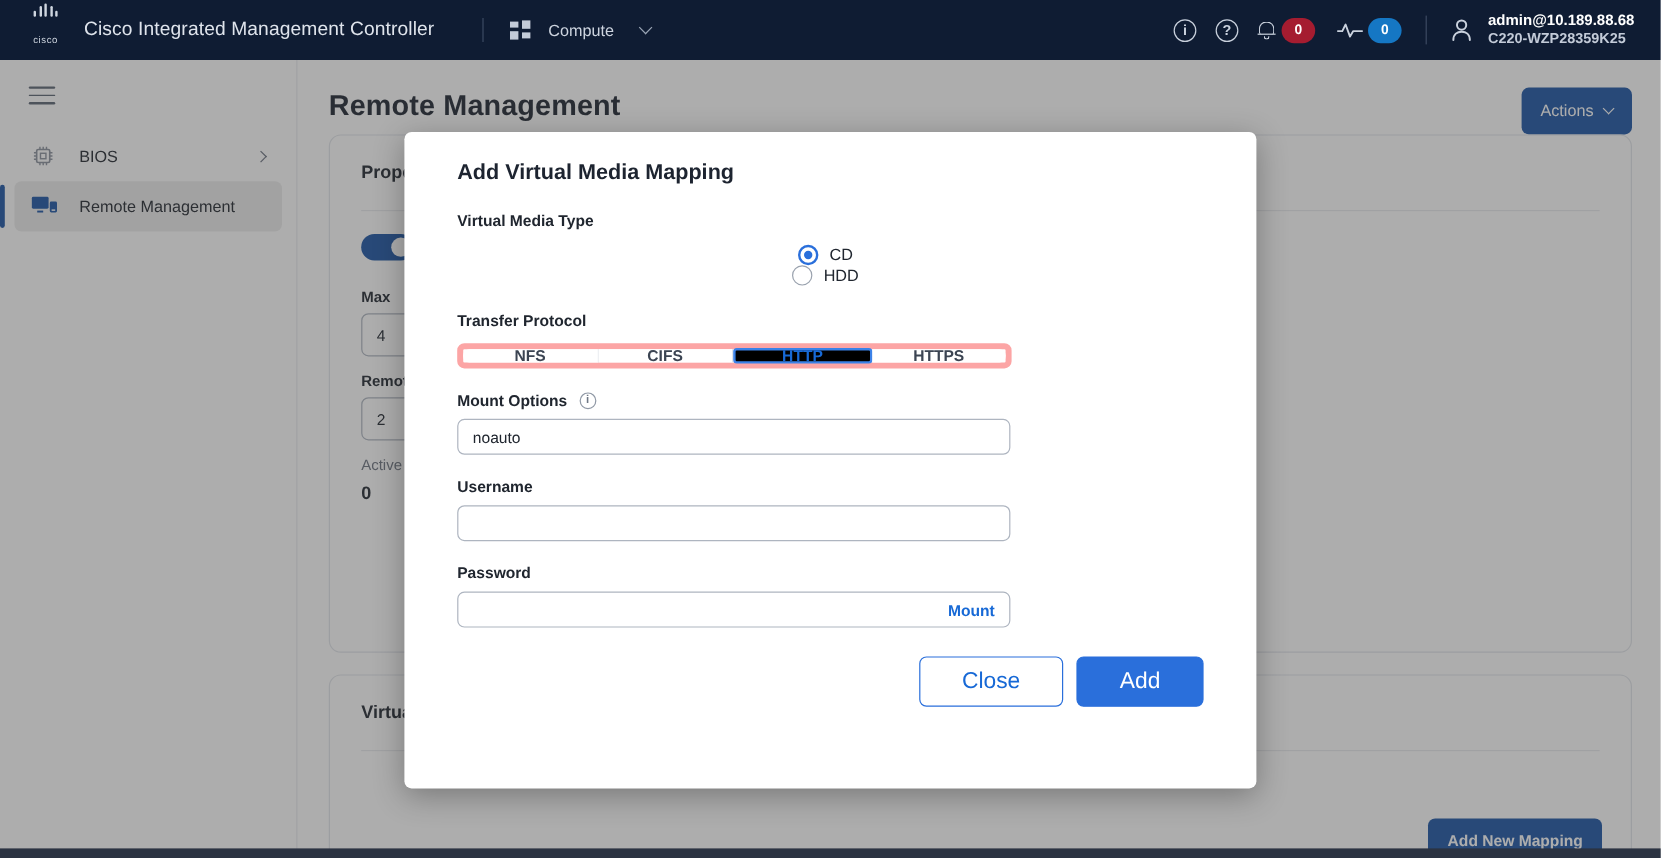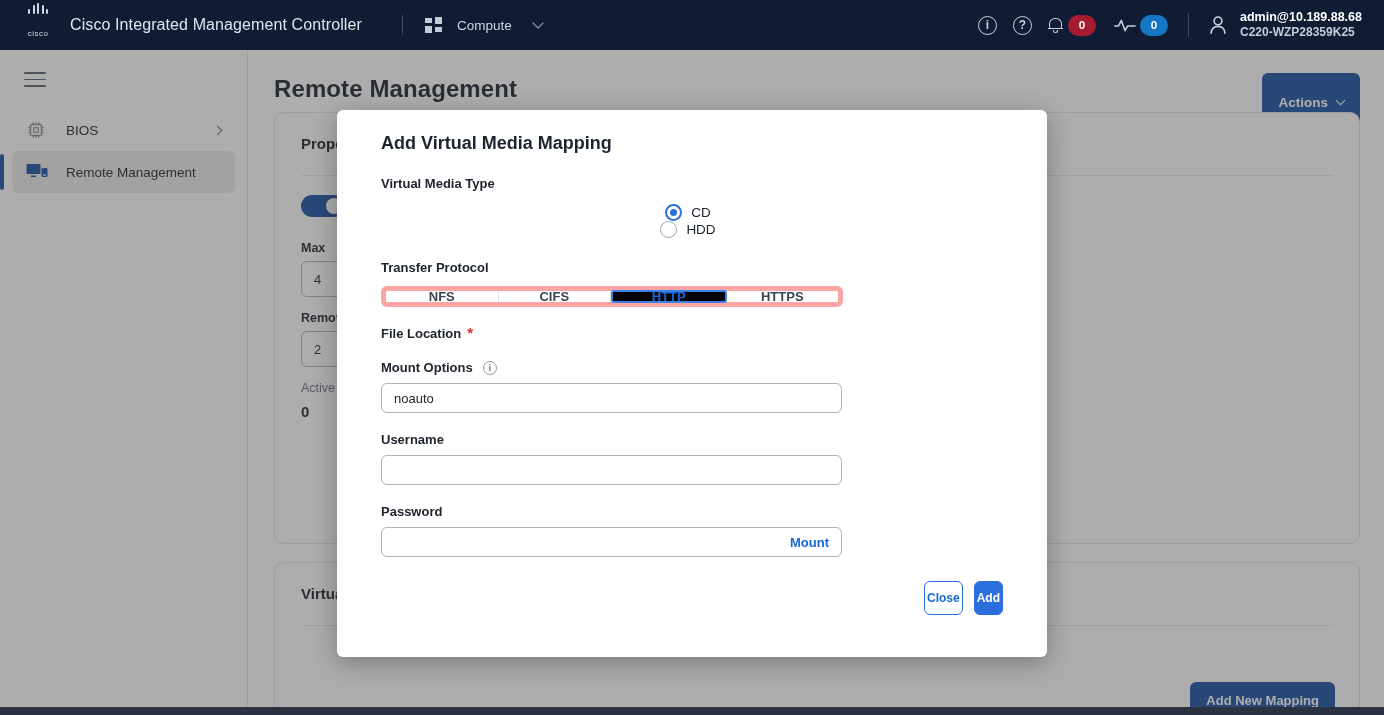--- a/index.html
+++ b/index.html
@@ -120,22 +120,22 @@
     margin-left:auto; margin-right: 14px; width:7px; height:7px;
     border-right: 1.6px solid #6b7380; border-top: 1.6px solid #6b7380;
     transform: rotate(45deg);
   }
   .content { position:absolute; left: 248px; top:0; width: 1136px; height: 665px; background:#fff; }
   .page-title {
     font-size: 24px; font-weight: bold; color: #1d2430; margin: 25px 0 0 26px; letter-spacing: .1px;
   }
   .actions-btn {
     position:absolute; right: 24px; top: 23px;
-    background:#1b54a4; color:#fff; font-size:13.5px; font-weight:bold;
-    border-radius: 6px; padding: 22px 16px; display:flex; align-items:center; gap:9px;
+    background:#1b54a4; color:#fff; font-size:13.5px; font-weight:normal;
+    border-radius: 6px; padding: 12px 16px; display:flex; align-items:center; gap:9px;
   }
   .actions-btn .chev2 {
     width:7px; height:7px; border-right:1.8px solid #fff; border-bottom:1.8px solid #fff;
     transform: rotate(45deg); margin-top:-4px;
   }
   .card {
     position:absolute; background:#fff; border:1px solid #e2e5ea; border-radius: 10px;
   }
   .card1 { left: 26px; top: 62px; width: 1086px; height: 432px; }
   .card2 { left: 26px; top: 512px; width: 1086px; height: 180px; }
@@ -232,22 +232,22 @@
   .caret {
     display:inline-block; width: 1px; height: 15px; background: #20262f; margin-left: 1px;
   }
   .show-link {
     margin-left:auto; color:#1769d6; font-size: 13px; font-weight:bold;
   }
   .btn-row {
     display:flex; justify-content:flex-end; gap: 11px; margin: 24px 22px 0 0;
   }
   .btn {
-    font-size: 12px; font-weight:bold; border-radius: 6px;
-    padding: 9px 2px; display:flex; align-items:center; justify-content:center;
+    font-size: 19px; font-weight:normal; border-radius: 6px;
+    padding: 9px 35px; display:flex; align-items:center; justify-content:center;
   }
   .btn.secondary { background:#fff; color:#1769d6; border: 1.6px solid #2a6fdb; }
   .btn.primary { background:#2a6fdb; color:#fff; border: 1.6px solid #2a6fdb; }
 
   .bottom-strip {
     position:absolute; left:0; bottom:0; width:1384px; height: 8px; background:#2b3342; z-index: 40;
   }
 </style>
 </head>
 <body>
@@ -393,24 +393,20 @@
     </div>
 
     <div class="sec-label">Transfer Protocol</div>
     <div class="seg">
       <div class="s">NFS</div>
       <div class="s">CIFS</div>
       <div class="s sel">HTTP</div>
       <div class="s">HTTPS</div>
     </div>
 
-    <div class="f-label">
-      <span>File Location</span>
-      <span class="req">*</span>
-    </div>
 
     <div class="f-label">
       <span>Mount Options</span>
       <span class="info-ic">i</span>
     </div>
     <div class="inp">noauto</div>
 
     <div class="f-label">
       <span>Username</span>
     </div>

